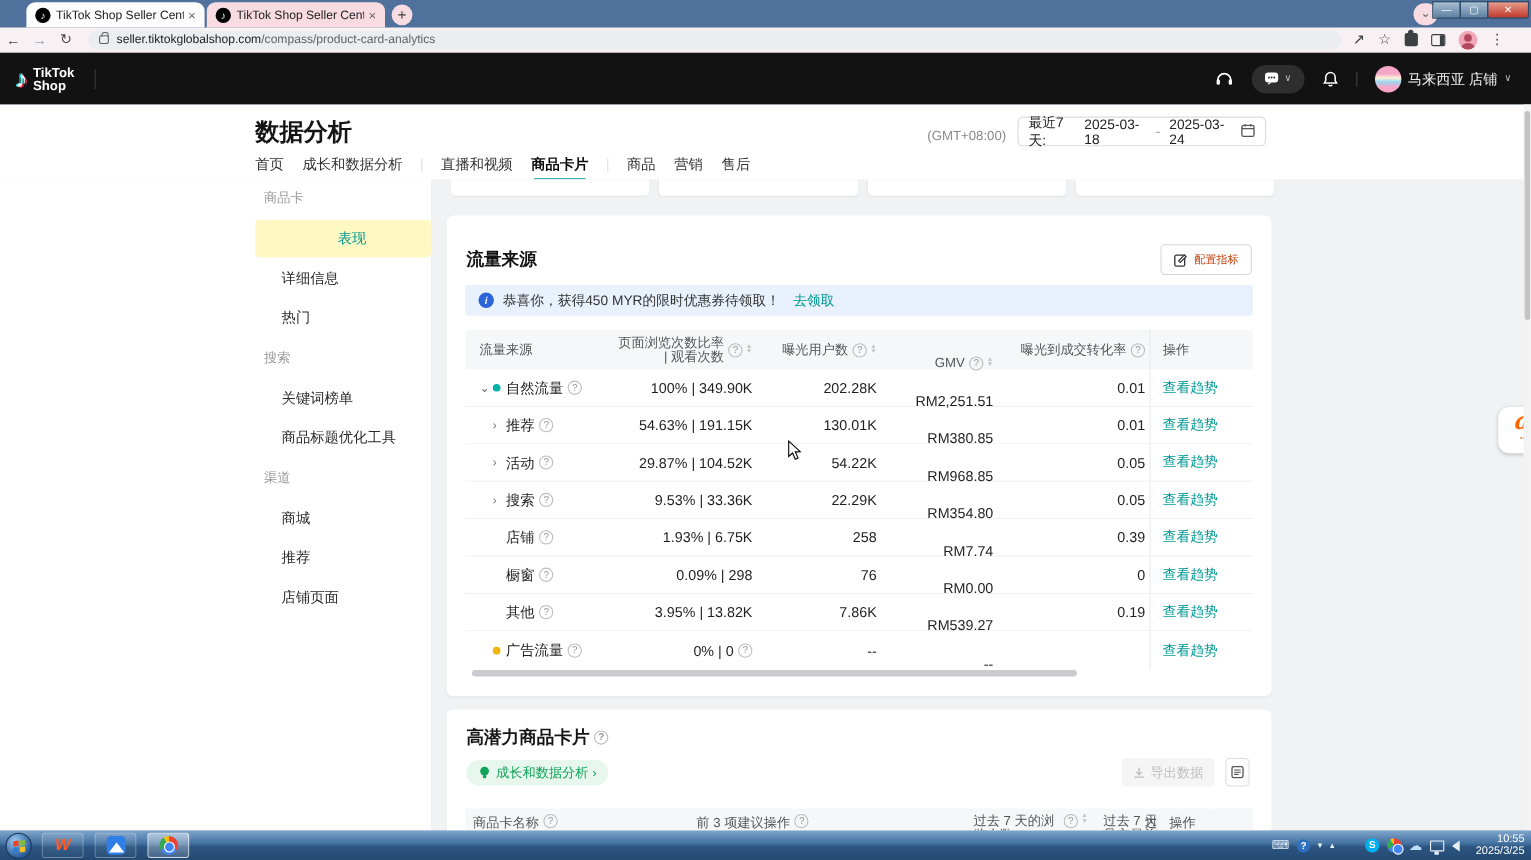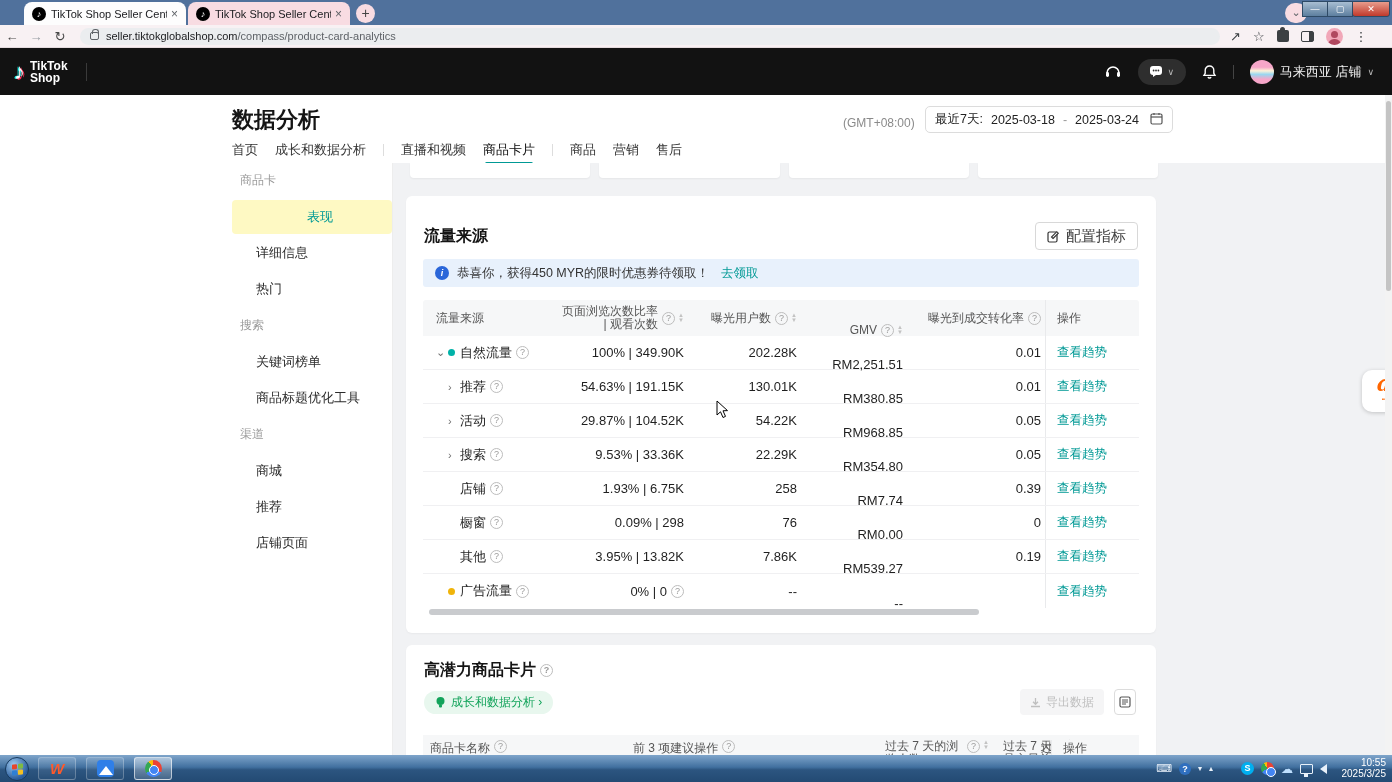--- a/index.html
+++ b/index.html
@@ -63,26 +63,26 @@
   .nav-sep { width:1px; height:14px; background:#444; }
   .shopsel { display:flex; align-items:center; gap:6px; font-size:13px; color:#eee; }
   .shop-avatar { width:24px; height:24px; border-radius:50%;
          background:linear-gradient(180deg,#f6a6c9 30%,#fdf3d8 45%,#9ad7f0 60%,#f6a6c9 80%); }
   .chev { font-size:9px; color:#bbb; }
 
   
   .page { position:absolute; top:95px; left:0; right:0; bottom:27px; background:#fff; }
   .page-title { position:absolute; left:232px; top:10px; font-size:22px; font-weight:bold; color:#151515; }
   .tz { position:absolute; left:843px; top:21px; font-size:12px; color:#8a8a8a; }
-  .datebox { position:absolute; left:925px; top:11px; width:248px; height:27px; border:1px solid #dcdcdc;
+  .datebox { position:absolute; left:925px; top:11px; width:226px; height:27px; border:1px solid #dcdcdc;
          border-radius:5px; display:flex; align-items:center; font-size:12.5px; color:#222; padding:0 9px; gap:8px; background:#fff; }
   .datebox .cal { margin-left:auto; }
   .page-tabs { position:absolute; left:232px; top:46px; display:flex; align-items:center; gap:17px; font-size:13px; color:#333; height:22px; }
   .ptab { position:relative; padding-bottom:5px; }
-  .ptab.on { color:#0b0b0b; font-weight:normal; }
+  .ptab.on { color:#0b0b0b; font-weight:bold; }
   .ptab.on::after { content:""; position:absolute; left:2px; right:2px; bottom:-1px; height:2.5px; background:#009995; border-radius:2px; }
   .ptab-div { width:1px; height:12px; background:#ddd; margin-bottom:4px; }
 
   
   .gray { position:absolute; top:68px; left:0; right:0; bottom:0; background:#f1f2f4; overflow:hidden; }
   .sideband { position:absolute; left:0; top:0; bottom:0; width:393px; background:#fff; border-right:1px solid #ededed; }
   .sidebar { position:absolute; left:232px; top:0; width:160px; }
   .sb-sec { font-size:12px; color:#9a9a9a; padding:9px 8px; }
   .sb-item { font-size:13px; color:#2b2b2b; padding:8px 8px 8px 24px; border-radius:4px; margin:2px 0; }
   .sb-item.on { background:#fef9c3; color:#009995;text-align:center; }
@@ -90,21 +90,21 @@
   
   .partials { position:absolute; left:410px; top:0; width:748px; display:flex; gap:9px; }
   .pcard { flex:1; height:15px; background:#fff; border-radius:0 0 4px 4px; box-shadow:0 1px 2px rgba(0,0,0,.05); }
 
   
   .card { position:absolute; left:406px; width:750px; background:#fff; border-radius:6px; box-shadow:0 1px 2px rgba(0,0,0,.04); }
   .card.traffic { top:33px; height:437px; }
   .card.potential { top:482px; height:120px; overflow:hidden; border-radius:6px 6px 0 0; }
   .card-title { position:absolute; left:18px; font-size:16px; font-weight:bold; color:#141414; }
   .cfgbtn { position:absolute; right:18px; top:26px; height:28px; border:1px solid #d8d8d8; border-radius:4px;
-         display:flex; align-items:center; gap:6px; padding:0 11px; font-size:15px; color:#404040; background:#fff; }
+         display:flex; align-items:center; gap:6px; padding:0 11px; font-size:10px; color:#c2410c; background:#fff; }
   .banner { position:absolute; left:17px; right:17px; top:63px; height:28px; background:#e8f1fc; border-radius:3px;
          display:flex; align-items:center; padding:0 12px; gap:8px; font-size:12.5px; color:#333; }
   .info-dot { width:14px; height:14px; border-radius:50%; background:#2a66d9; color:#fff; font-size:9px;
          text-align:center; line-height:14px; flex:none; font-style:italic; font-weight:bold; }
   .banner a { color:#009995; text-decoration:none; margin-left:4px; }
 
   
   .ttable { position:absolute; left:17px; top:104px; width:716px; font-size:13px; color:#1f1f1f; }
   .t-head { display:flex; background:#f6f7f8; height:36px; align-items:center; font-size:12px; color:#555; border-radius:3px 3px 0 0; }
   .t-row { display:flex; height:34px; align-items:center; border-bottom:1px solid #f0f0f2; background:#fff; }

